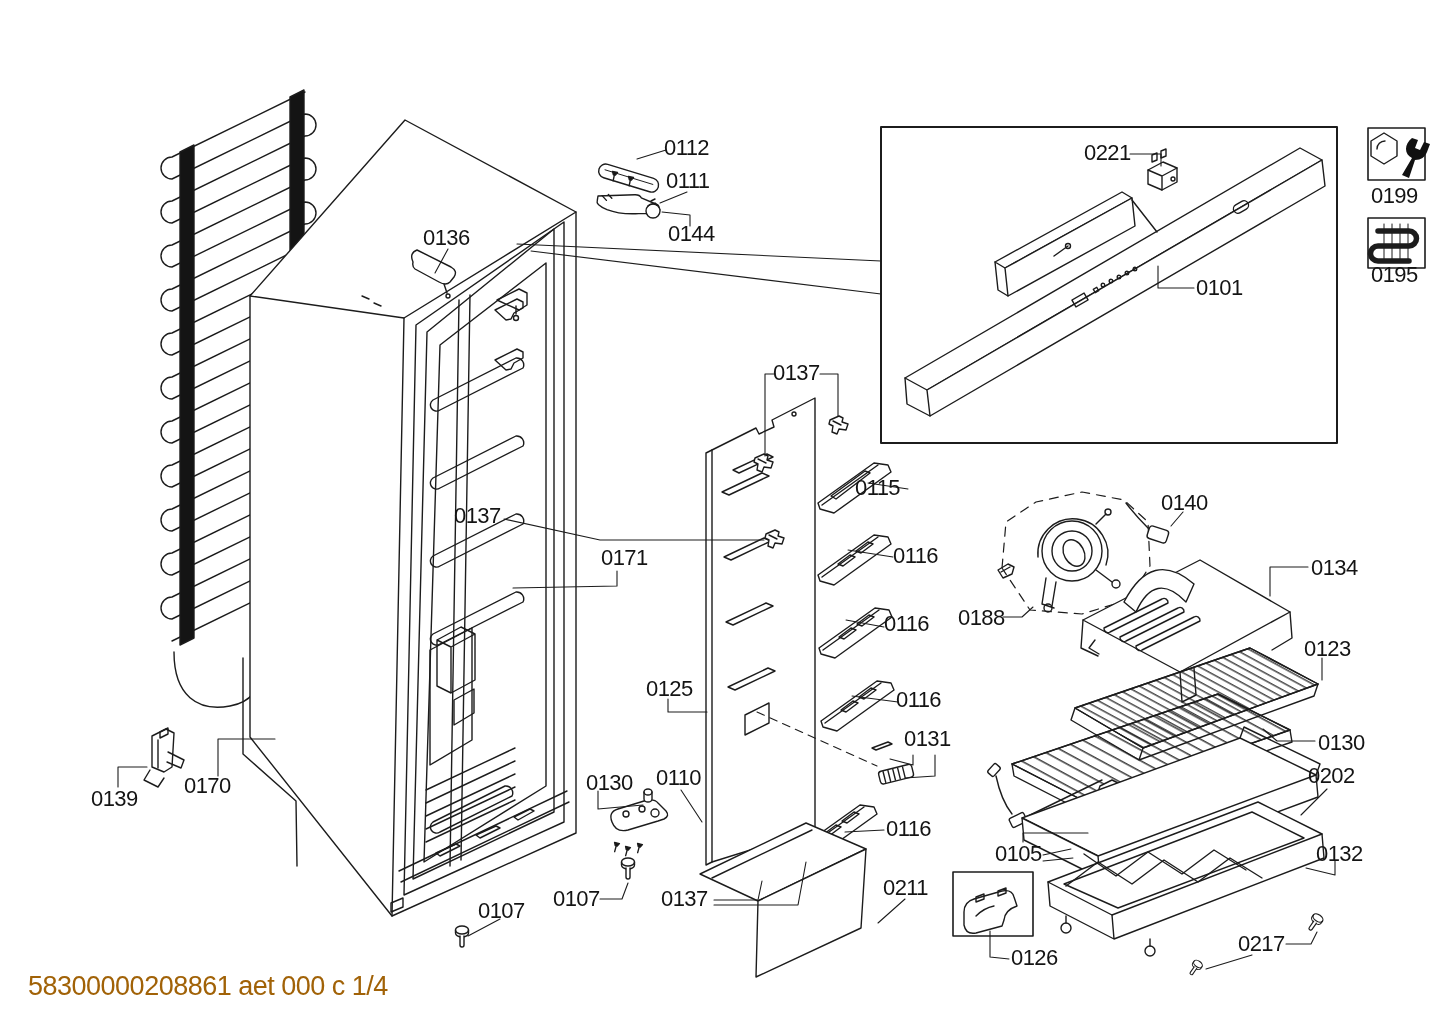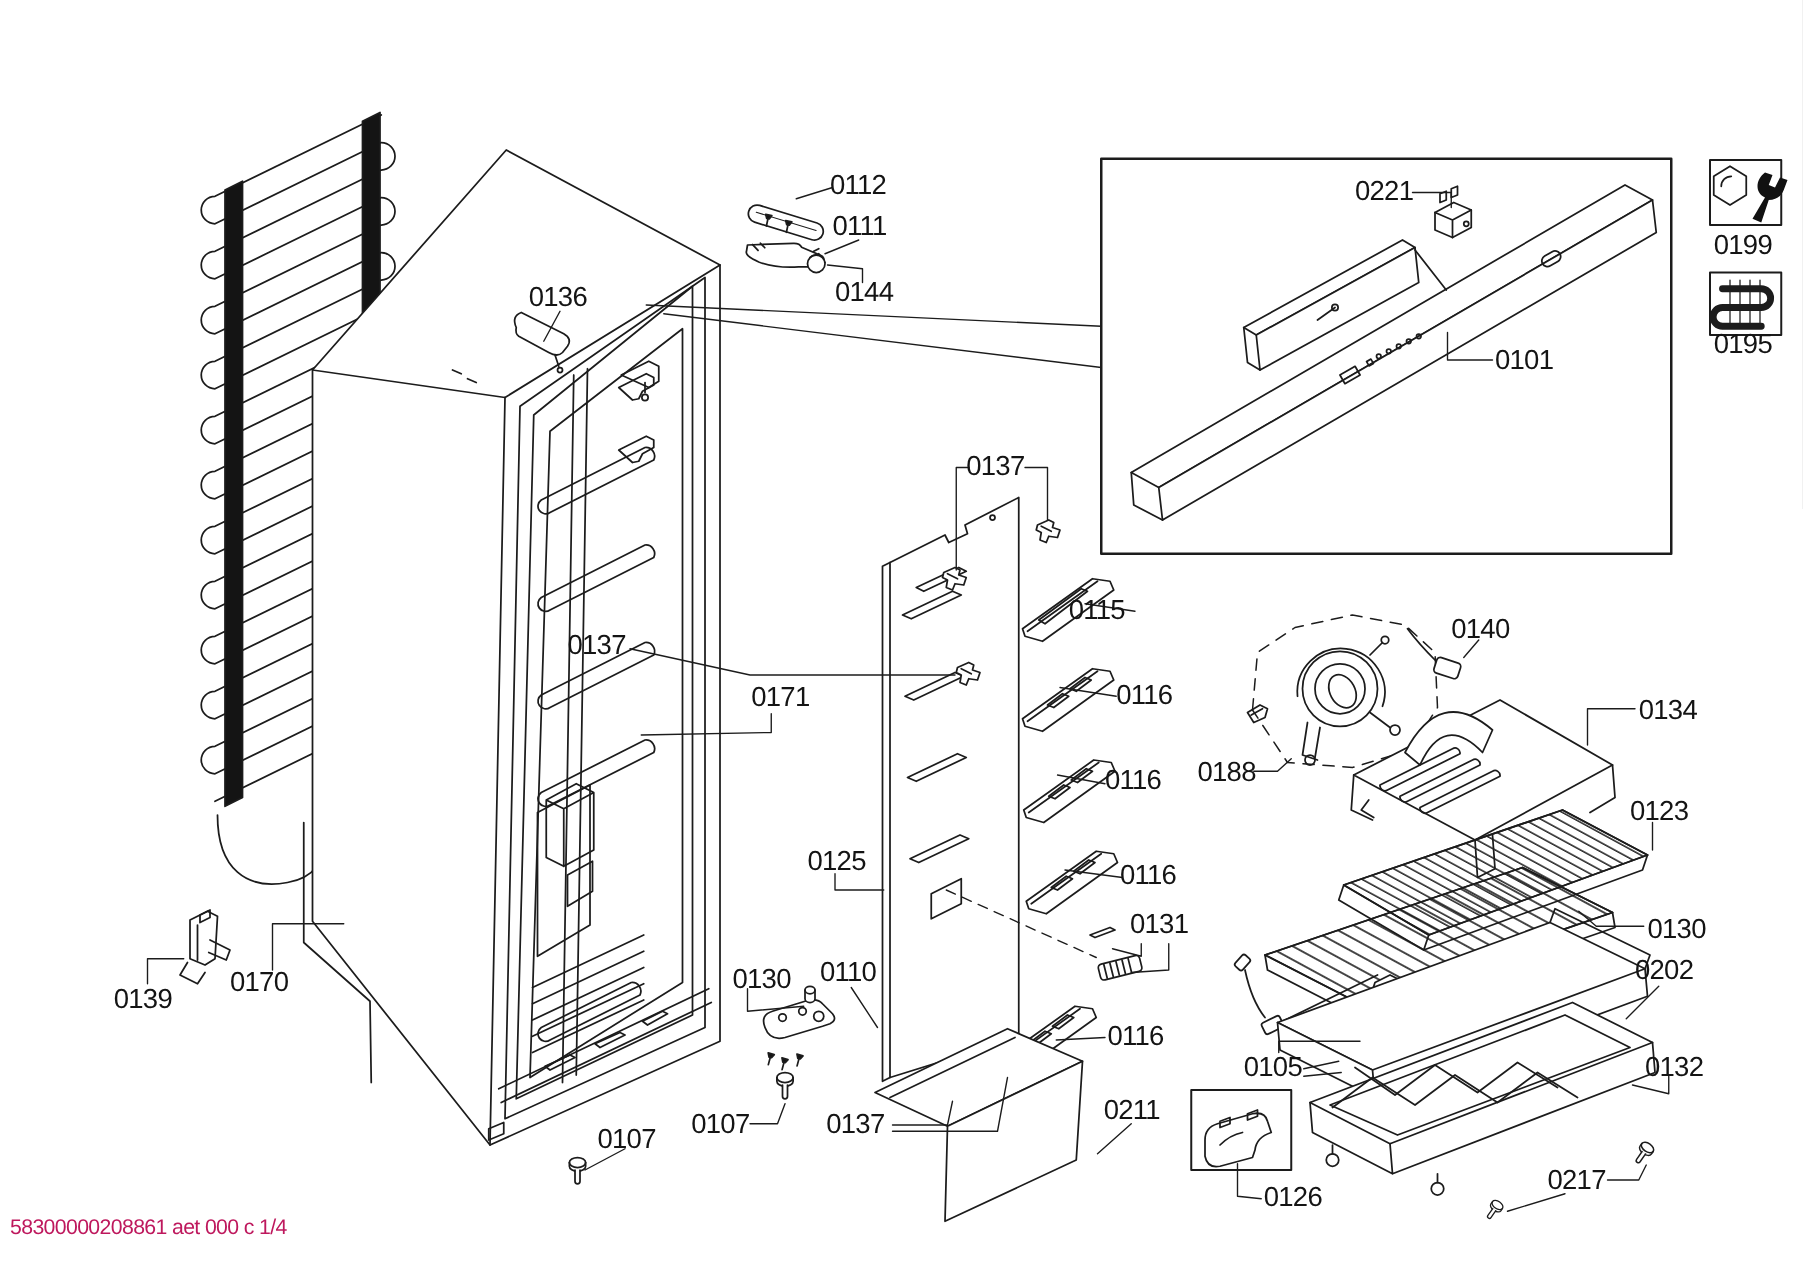--- a/index.html
+++ b/index.html
@@ -1,20 +1,20 @@
 <!DOCTYPE html>
 <html><head>
 <meta charset="utf-8">
 <style>
   html,body{margin:0;padding:0;background:#e8e8e8;}
   #stage{position:relative;width:1442px;height:1019px;background:#ffffff;overflow:hidden;
          font-family:"Liberation Sans", sans-serif;}
   #art{position:absolute;left:0;top:0;}
   .lbl{position:absolute;font-size:22px;line-height:1;letter-spacing:-0.6px;color:#141414;white-space:nowrap;}
-  .doc{position:absolute;left:8px;top:973px;font-size:17px;line-height:1;letter-spacing:-0.5px;color:#be185d;white-space:nowrap;}
+  .doc{position:absolute;left:28px;top:973px;font-size:27px;line-height:1;letter-spacing:-0.5px;color:#a16207;white-space:nowrap;}
 </style>
 </head>
 <body>
 
 <div id="stage">
 
 <svg id="art" width="1442" height="1019" viewBox="0 0 1442 1019">
   <defs>
     <pattern id="fins" width="9" height="6.5" patternUnits="userSpaceOnUse" patternTransform="rotate(28.5)">
       <line x1="0" y1="0.8" x2="9" y2="0.8" stroke="#1c1c1c" stroke-width="1.2"></line>

